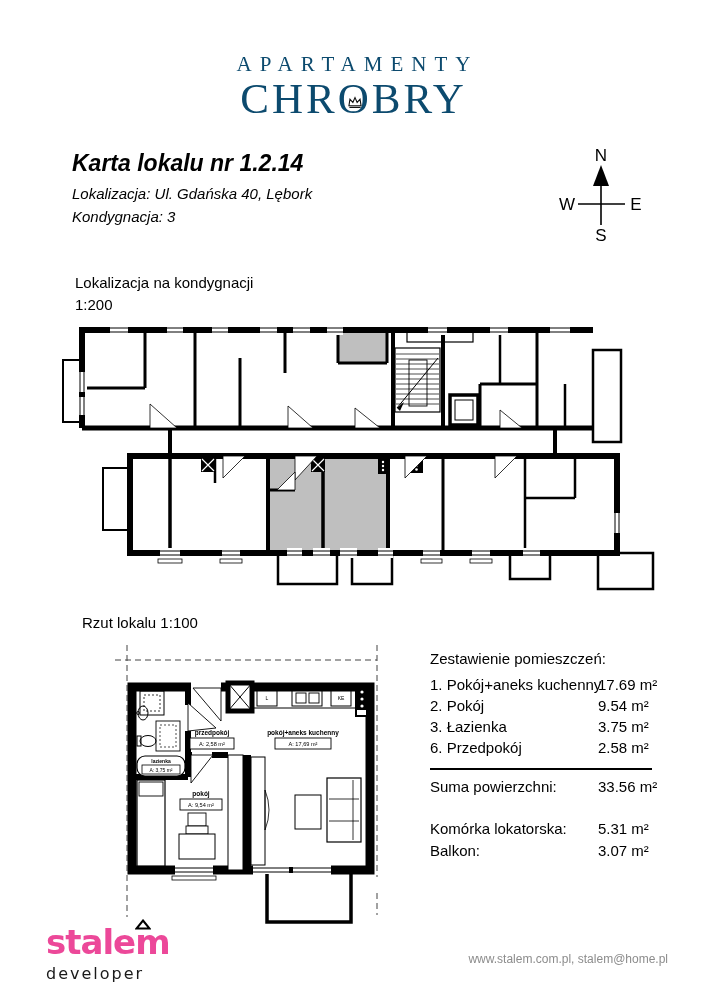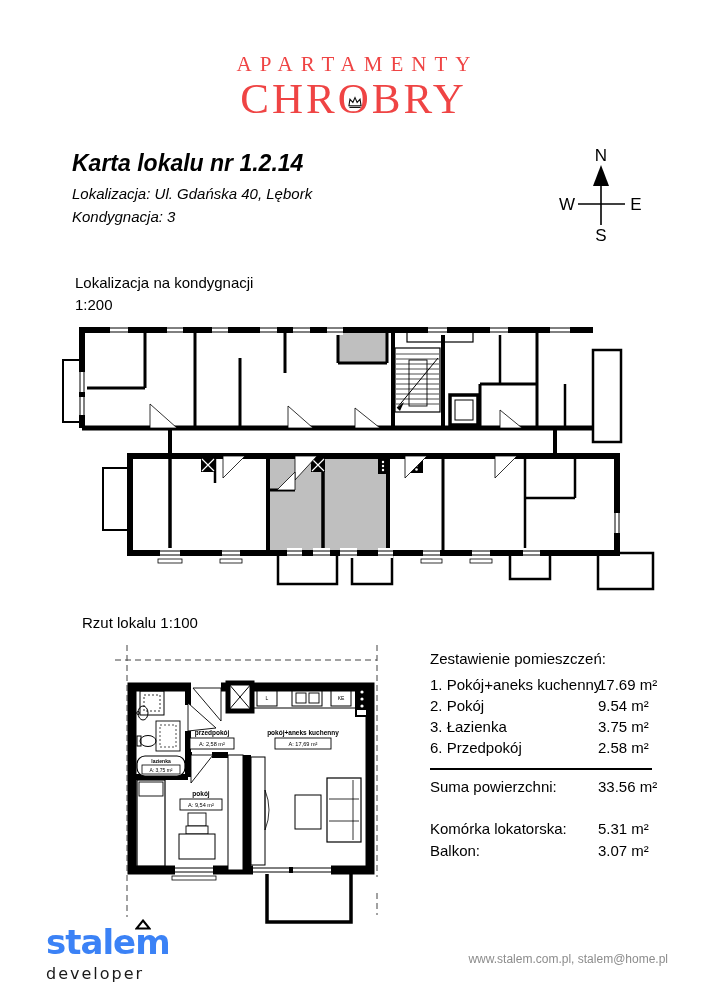--- a/index.html
+++ b/index.html
@@ -4,21 +4,21 @@
 <style>
   * { margin:0; padding:0; box-sizing:border-box; }
   html,body { background:#e8e8e8; }
   .page {
     position:relative; width:707px; height:1000px; margin:0 auto;
     background:#ffffff; overflow:hidden;
     font-family:"Liberation Sans", sans-serif; color:#000;
   }
   
   .logo { position:absolute; top:52px; left:0; width:100%; text-align:center;
-          font-family:"Liberation Serif", serif; color:#ef4444; }
+          font-family:"Liberation Serif", serif; color:#0c4a6e; }
   .logo-top { font-size:21px; letter-spacing:8px; text-indent:8px; }
   .logo-main { font-size:43px; letter-spacing:3px; line-height:44px; }
   .logo-o { position:relative; display:inline-block; }
   .logo-o .crown { position:absolute; left:50%; top:56%; transform:translate(-50%,-50%); }
   
   .hdr { position:absolute; left:72px; top:150px;font-style:italic; }
   .hdr h1 { font-size:23px; font-weight:bold; letter-spacing:0; }
   .hdr p { font-size:15px; margin-top:8px; }
   .hdr p + p { margin-top:6px; }
   
@@ -30,21 +30,21 @@
   .plan200 { position:absolute; left:55px; top:318px; }
   .plan100 { position:absolute; left:95px; top:645px; }
   
   .summary { position:absolute; left:430px; top:650px; width:232px; font-size:15px; }
   .s-title { position:absolute; top:0; left:0; white-space:nowrap; }
   .s-row { position:absolute; left:0; width:232px; white-space:nowrap; }
   .s-val { position:absolute; left:168px; }
   .s-rule { position:absolute; top:118px; left:0; width:222px; border-top:2px solid #000; }
   
   .brand { position:absolute; left:46px; top:924px; font-family:"DejaVu Sans", sans-serif; }
-  .brand-name { font-size:34px; font-weight:bold; letter-spacing:-1px; color:#3b82f6; line-height:36px; }
+  .brand-name { font-size:34px; font-weight:bold; letter-spacing:-1px; color:#ec4899; line-height:36px; }
   .brand-tri { position:absolute; left:89px; top:-5px; }
   .brand-sub { font-size:16px; letter-spacing:2px; color:#1a1a1a; margin-top:4px; }
   .contact { position:absolute; right:39px; top:952px; font-size:12px; color:#8c8c8c; }
   svg text { font-family:"Liberation Sans", sans-serif; }
   .rname { font-size:6.5px; font-weight:bold; }
   .rarea { font-size:5.6px; }
   .rtiny { font-size:5px; }
 </style>
 </head>
 <body>

